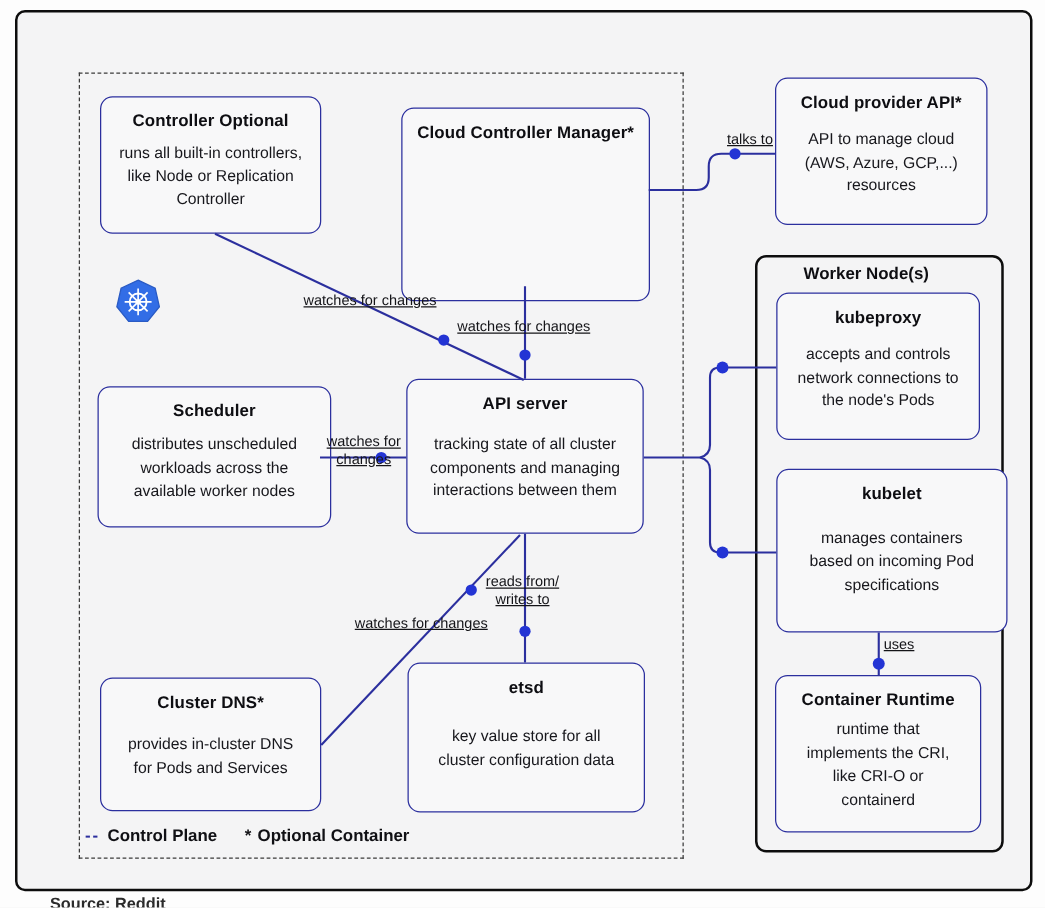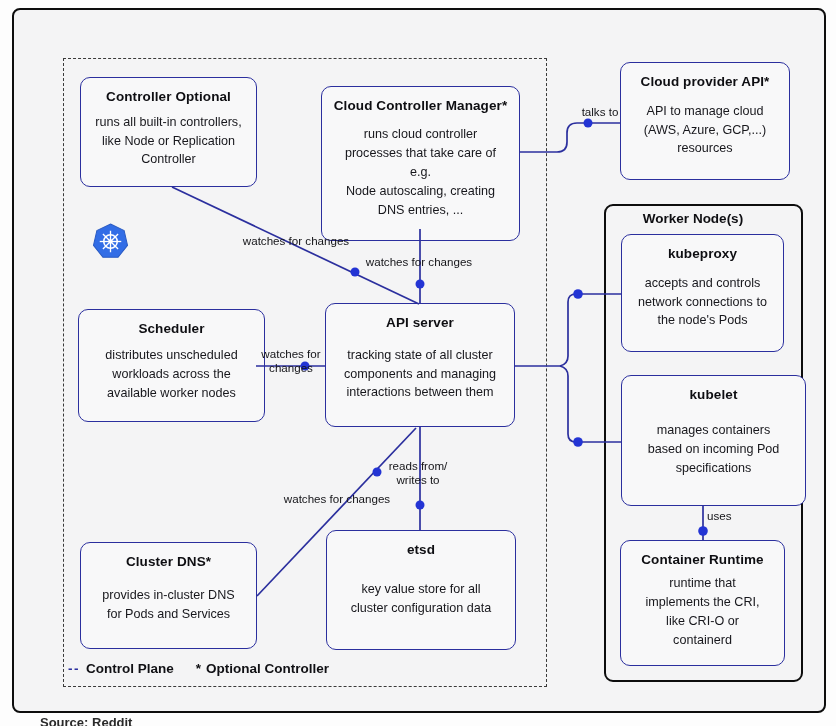--- a/index.html
+++ b/index.html
@@ -30,21 +30,21 @@
     flex:1; display:flex; align-items:center; justify-content:center;
     font-size:12.6px; line-height:1.5; color:#17171c;
     white-space:pre-line; text-align:center;
   }
   #worker-title {
     position:absolute; left:604px; top:211px; width:178px; z-index:2;
     text-align:center; font-weight:700; font-size:13.5px; color:#0e0e12;
   }
   .edge-label {
     position:absolute; z-index:6; font-size:11.6px; color:#141418;
-    text-align:center; white-space:pre-line; line-height:14px;
+    text-align:center; white-space:pre-line; line-height:14px;text-decoration:underline;
   }
   #legend {
     position:absolute; left:68px; top:661px; z-index:2; display:flex; gap:22px;
     font-size:13.5px; font-weight:700; color:#101014;
   }
   #legend .dash { color:#2b2f9e; margin-right:6px; letter-spacing:1.5px; }
   #legend .star { margin-right:5px; }
   #source-caption {
     position:absolute; left:40px; top:715px; z-index:2;
     font-size:13px; font-weight:700; color:#2a2a2a;
@@ -74,25 +74,20 @@
 
 <div class="box" style="left:80px;top:77px;width:177px;height:110px">
   <div class="title">Controller Optional</div>
   <div class="body">runs all built-in controllers,
 like Node or Replication
 Controller</div>
 </div>
 
 <div class="box" style="left:321px;top:86px;width:199px;height:155px">
   <div class="title">Cloud Controller Manager*</div>
-  <div class="body">runs cloud controller
-processes that take care of
-e.g.
-Node autoscaling, creating
-DNS entries, ...</div>
 </div>
 
 <div class="box" style="left:620px;top:62px;width:170px;height:118px">
   <div class="title">Cloud provider API*</div>
   <div class="body">API to manage cloud
 (AWS, Azure, GCP,...)
 resources</div>
 </div>
 
 <div class="box" style="left:78px;top:309px;width:187px;height:113px">
@@ -177,17 +172,17 @@
 <div class="edge-label" style="left:384px;top:459px;width:68px">reads from/
 writes to</div>
 <div class="edge-label" style="left:281px;top:492px;width:112px">watches for changes</div>
 <div class="edge-label" style="left:707px;top:509px;width:40px;text-align:left">uses</div>
 
 <div id="legend">
   <span>
     <span class="dash">--</span><span>Control Plane</span>
   </span>
   <span>
-    <span class="star">*</span><span>Optional Controller</span>
+    <span class="star">*</span><span>Optional Container</span>
   </span>
 </div>
 
 <div id="source-caption">Source: Reddit</div>
 
 </body></html>

